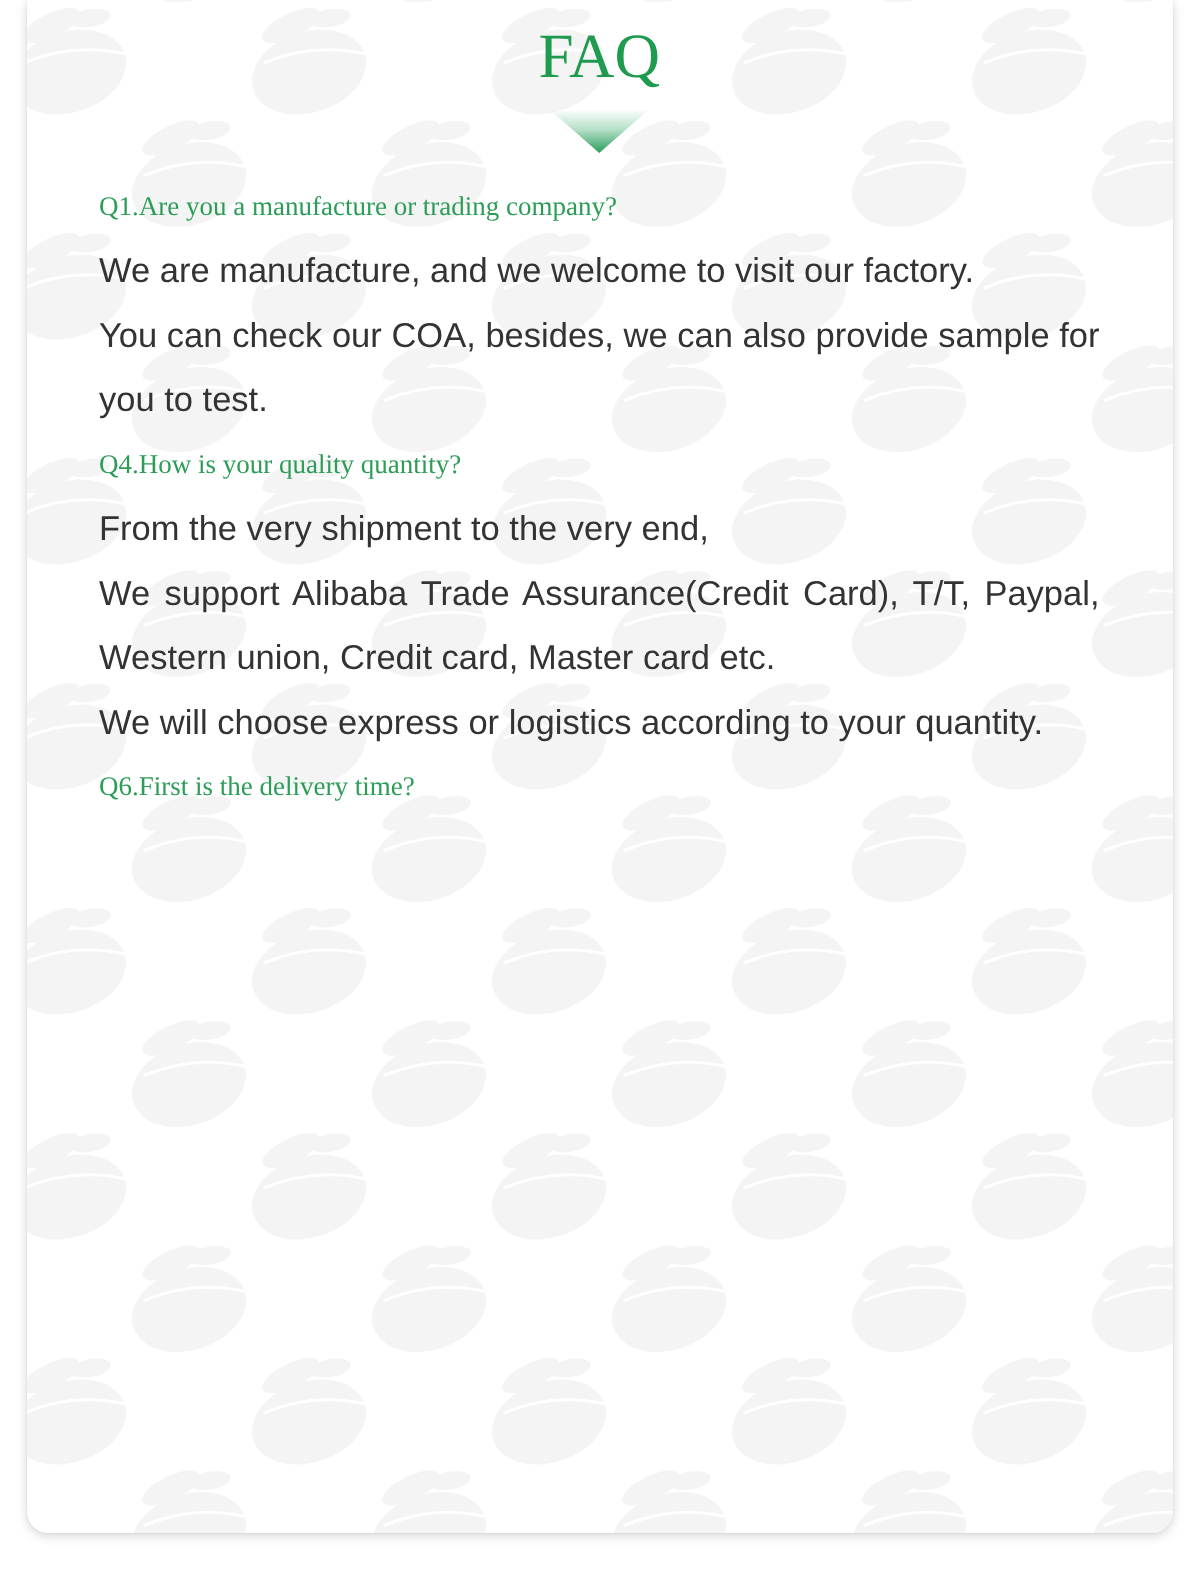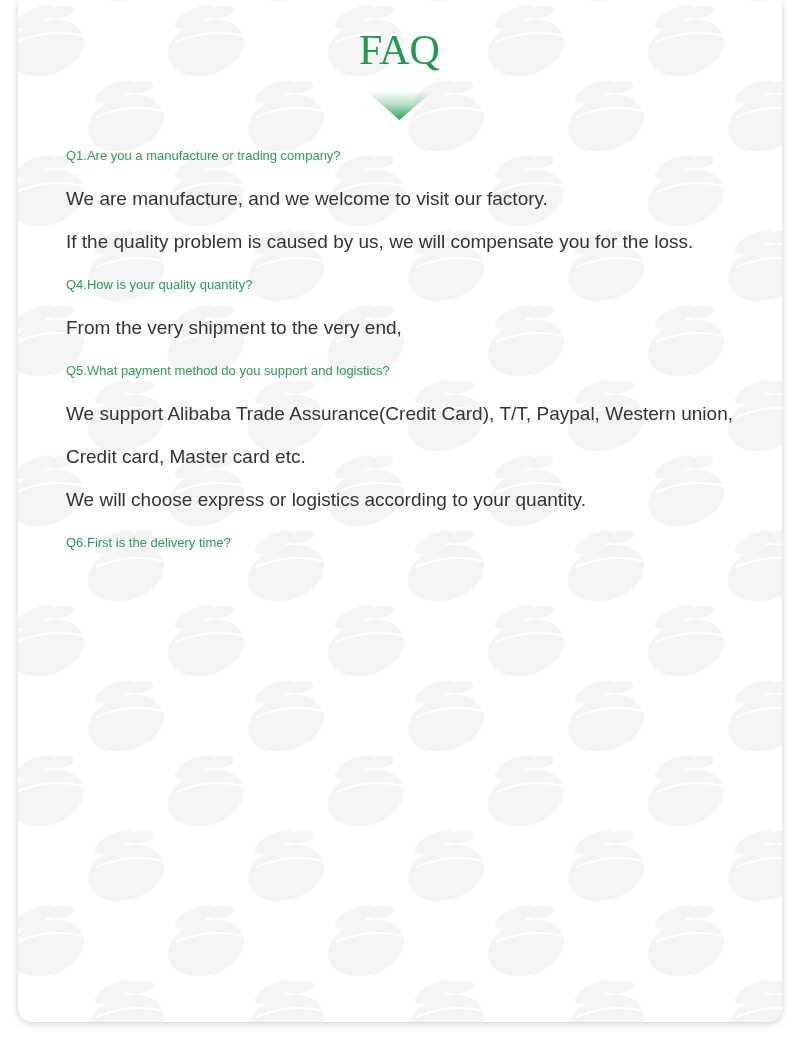--- a/index.html
+++ b/index.html
@@ -33,47 +33,48 @@
     position:absolute;
     left:0;top:0;width:100%;height:100%;
     pointer-events:none;
   }
   .content{
     position:absolute;
     left:0;top:0;width:100%;height:100%;
     padding:8px 49px 0 48px;
   }
   .faq-title{
-    margin:16px;
+    margin:4px;
     text-align:center;
     font-family:"Liberation Serif", serif;
     font-weight:400;
     font-size:42px;
     line-height:52px;
     color:var(--title-green);
   }
   .arrow-down{
     width:64px;height:28px;
     margin:10px auto 0 auto;
     background:linear-gradient(to bottom, rgba(40,160,92,0.03) 0%, rgba(40,160,92,0.35) 45%, var(--arrow-green) 100%);
     clip-path:polygon(0 0, 100% 0, 50% 100%);
   }
   .faq-list{
     margin-top:14px;
   }
   .question{
     margin:0;
-    font-size:13px;
+    font-size:18px;
     font-weight:400;
     line-height:43px;
     color:var(--accent-green);
+    font-family:Liberation Serif, serif;
   }
   .answer{
     margin:0;
-    font-size:19px;
+    font-size:23px;
     line-height:43px;
     color:var(--text-dark);
     text-align:justify;
   }
 </style>
 </head>
 <body>
 
 <div class="card">
 
@@ -99,37 +100,38 @@
 
     <div class="faq-list">
   <div class="faq-item">
     <h2 class="question">Q1.Are you a manufacture or trading company?</h2>
     <div class="answers">
             <p class="answer">We are manufacture, and we welcome to visit our factory.</p>
           </div>
   </div>
 
   <div class="faq-item">
+    <div class="answers">
+            <p class="answer">You can check our COA, besides, we can also provide sample for you to test.</p>
+          </div>
   </div>
 
   <div class="faq-item">
     <div class="answers">
-            <p class="answer">If the quality problem is caused by us, we will compensate you for the loss.</p>
           </div>
   </div>
 
   <div class="faq-item">
     <h2 class="question">Q4.How is your quality quantity?</h2>
     <div class="answers">
             <p class="answer">From the very shipment to the very end,</p>
           </div>
   </div>
 
   <div class="faq-item">
-    <h2 class="question">Q5.What payment method do you support and logistics?</h2>
     <div class="answers">
             <p class="answer">We support Alibaba Trade Assurance(Credit Card), T/T, Paypal, Western union, Credit card, Master card etc.</p>
             <p class="answer">We will choose express or logistics according to your quantity.</p>
           </div>
   </div>
 
   <div class="faq-item">
     <h2 class="question">Q6.First is the delivery time?</h2>
   </div>
 </div>

